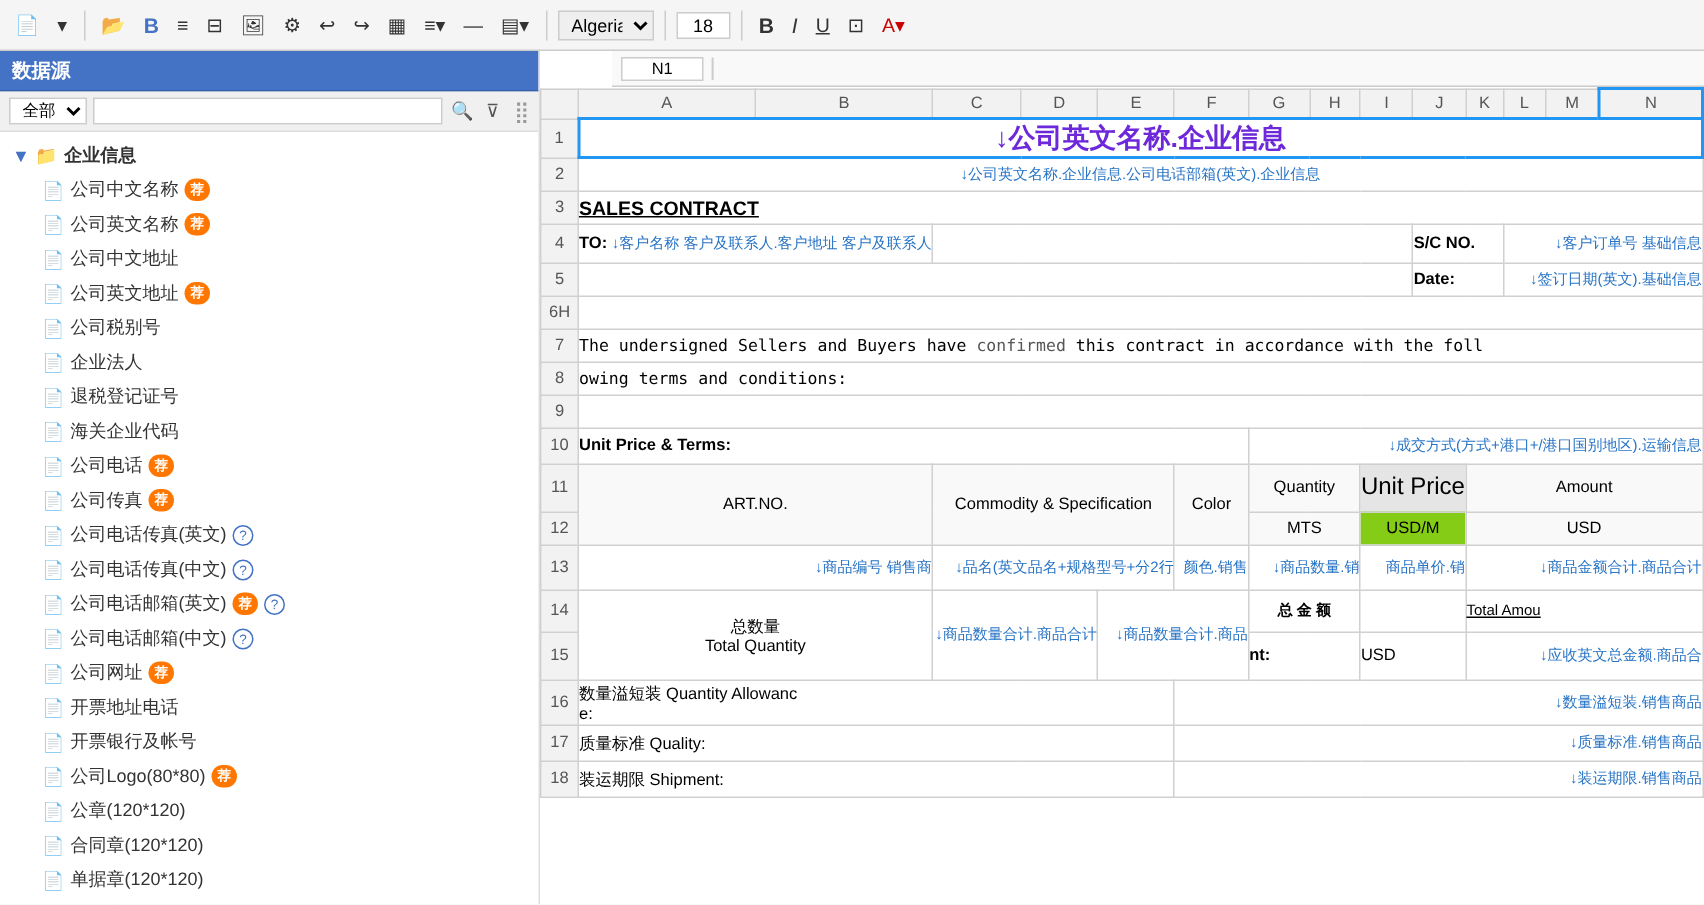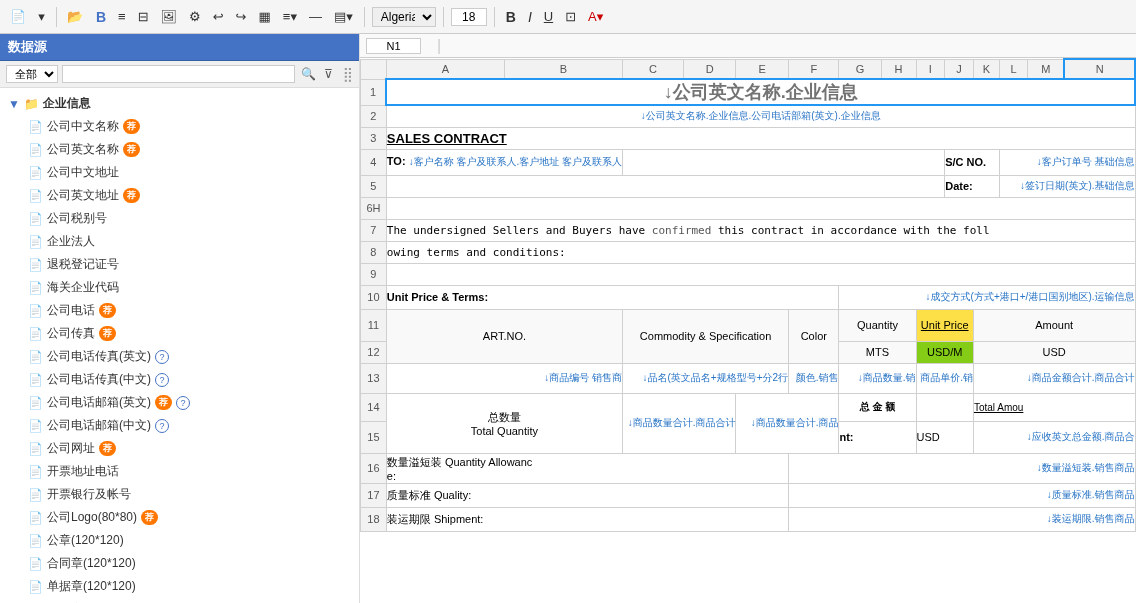--- a/index.html
+++ b/index.html
@@ -27,32 +27,32 @@
     .sidebar-content { flex: 1; overflow-y: auto; padding: 4px 0; }
     .tree-group { margin-bottom: 2px; }
     .tree-group-header { display: flex; align-items: center; gap: 4px; padding: 3px 8px; cursor: pointer; font-weight: bold; color: #333; font-size: 12px; }
     .tree-item { display: flex; align-items: center; gap: 4px; padding: 3px 8px 3px 28px; cursor: pointer; color: #333; font-size: 12px; }
     .badge { background: #ff9900; color: white; font-size: 9px; padding: 1px 4px; border-radius: 8px; font-weight: bold; }
     .badge-orange { background: #ff7700; }
     .help-icon { color: #4472c4; font-size: 10px; border: 1px solid #4472c4; border-radius: 50%; width: 14px; height: 14px; display: flex; align-items: center; justify-content: center; font-style: normal; font-size: 9px; }
 
     
     .spreadsheet { flex: 1; display: flex; flex-direction: column; overflow: hidden; background: white; }
-    .sheet-formula-bar { display: flex; align-items: center; padding: 2px 6px; border-bottom: 1px solid #ccc; background: #f9f9f9; min-height: 24px; font-size: 11px; gap: 16px; }
+    .sheet-formula-bar { display: flex; align-items: center; padding: 2px 6px; border-bottom: 1px solid #ccc; background: #f9f9f9; min-height: 24px; font-size: 11px; gap: 4px; margin-left: 48px; }
     .name-box { border: 1px solid #ccc; width: 55px; padding: 1px 4px; text-align: center; font-size: 11px; }
     .sheet-grid { flex: 1; overflow: auto; }
     table.grid { border-collapse: collapse; font-size: 11px; }
     table.grid th, table.grid td { border: 1px solid #d0d0d0; padding: 0; min-width: 20px; }
     .col-header { background: #f2f2f2; text-align: center; font-weight: normal; padding: 2px 4px; font-size: 11px; color: #555; height: 20px; }
     .row-header { background: #f2f2f2; text-align: center; font-weight: normal; padding: 2px 6px; color: #555; width: 30px; white-space: nowrap; }
     .cell { padding: 2px 3px; white-space: nowrap; font-size: 11px; height: 22px; }
     .cell-center { text-align: center; }
     .cell-bold { font-weight: bold; }
     .cell-blue { color: #2874c5; }
-    .merged-title { font-size: 18px; font-weight: bold; color: #737373; text-align: left; }
+    .merged-title { font-size: 18px; font-weight: bold; color: #6d28d9; text-align: left; }
     .cell-sub { font-size: 10px; color: #2874c5; }
     .sales-contract { font-weight: bold; text-decoration: underline; text-align: center; font-size: 13px; }
     .field-tag { color: #2874c5; font-size: 10px; text-align: right; }
     .highlight-border { border: 2px solid #2196F3 !important; }
 
     
     ::-webkit-scrollbar { width: 8px; height: 8px; }
     ::-webkit-scrollbar-track { background: #f1f1f1; }
     ::-webkit-scrollbar-thumb { background: #bbb; border-radius: 4px; }
   </style>
@@ -313,21 +313,21 @@
             <td colspan="6" class="cell cell-bold">Unit Price &amp; Terms:</td>
             <td colspan="8" class="cell cell-blue field-tag">↓成交方式(方式+港口+/港口国别地区).运输信息</td>
           </tr>
 
           <tr style="height:32px;">
             <td class="row-header">11</td>
             <td colspan="2" rowspan="2" class="cell cell-center" style="vertical-align:middle;background:#f9f9f9;font-size:11px;">ART.NO.</td>
             <td colspan="3" rowspan="2" class="cell cell-center" style="vertical-align:middle;background:#f9f9f9;font-size:11px;">Commodity &amp; Specification</td>
             <td rowspan="2" class="cell cell-center" style="vertical-align:middle;background:#f9f9f9;font-size:11px;">Color</td>
             <td colspan="2" class="cell cell-center" style="background:#f9f9f9;font-size:11px;">Quantity</td>
-            <td colspan="2" class="cell cell-center" style="background:#fde047;font-size:11px;text-decoration:underline;">Unit Price</td>
+            <td colspan="2" class="cell cell-center" style="background:#e5e5e5;font-size:16px;">Unit Price</td>
             <td colspan="4" class="cell cell-center" style="background:#f9f9f9;font-size:11px;">Amount</td>
           </tr>
 
           <tr style="height:22px;">
             <td class="row-header">12</td>
             <td colspan="2" class="cell cell-center" style="background:#f9f9f9;font-size:11px;">MTS</td>
             <td colspan="2" class="cell cell-center" style="background:#84cc16;font-size:11px;">USD/M</td>
             <td colspan="4" class="cell cell-center" style="background:#f9f9f9;font-size:11px;">USD</td>
           </tr>
 

